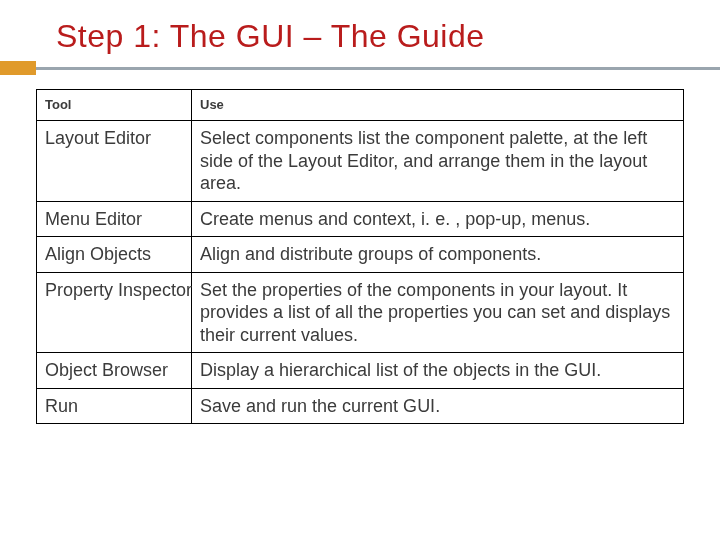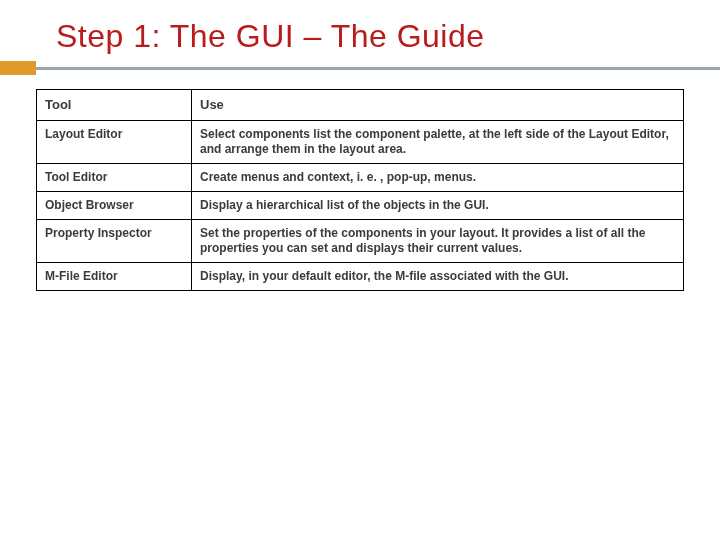--- a/index.html
+++ b/index.html
@@ -50,24 +50,23 @@
     border-collapse: collapse;
     width: 100%;
     table-layout: fixed;
   }
   col.c1 { width: 155px; }
   th, td {
     border: 1.5px solid #000;
     text-align: left;
     vertical-align: top;
     padding: 6px 8px 6px 8px;
-    font-size: 12px;
+    font-size: 18px;
     line-height: 1.25;
     color: #3b3b3b;
-    font-weight: bold;
   }
   th {
     font-weight: 700;
     font-size: 13px;
     padding-top: 7px;
     padding-bottom: 7px;
   }
   td.tool {
     white-space: nowrap;
   }
@@ -92,30 +91,34 @@
         <th>Tool</th>
         <th>Use</th>
       </tr>
     </thead>
     <tbody>
       <tr>
         <td class="tool">Layout Editor</td>
         <td>Select components list the component palette, at the left side of the Layout Editor, and arrange them in the layout area.</td>
       </tr>
       <tr>
-        <td class="tool">Tool Editor</td>
+        <td class="tool">Menu Editor</td>
         <td>Create menus and context, i. e. , pop-up, menus.</td>
+      </tr>
+      <tr>
+        <td class="tool">Align Objects</td>
+        <td>Align and distribute groups of components.</td>
+      </tr>
+      <tr>
+        <td class="tool">Property Inspector</td>
+        <td>Set the properties of the components in your layout. It provides a list of all the properties you can set and displays their current values.</td>
       </tr>
       <tr>
         <td class="tool">Object Browser</td>
         <td>Display a hierarchical list of the objects in the GUI.</td>
       </tr>
       <tr>
-        <td class="tool">Property Inspector</td>
-        <td>Set the properties of the components in your layout. It provides a list of all the properties you can set and displays their current values.</td>
-      </tr>
-      <tr>
-        <td class="tool">M-File Editor</td>
-        <td>Display, in your default editor, the M-file associated with the GUI.</td>
+        <td class="tool">Run</td>
+        <td>Save and run the current GUI.</td>
       </tr>
     </tbody>
   </table>
 </div>
 
 </body></html>

